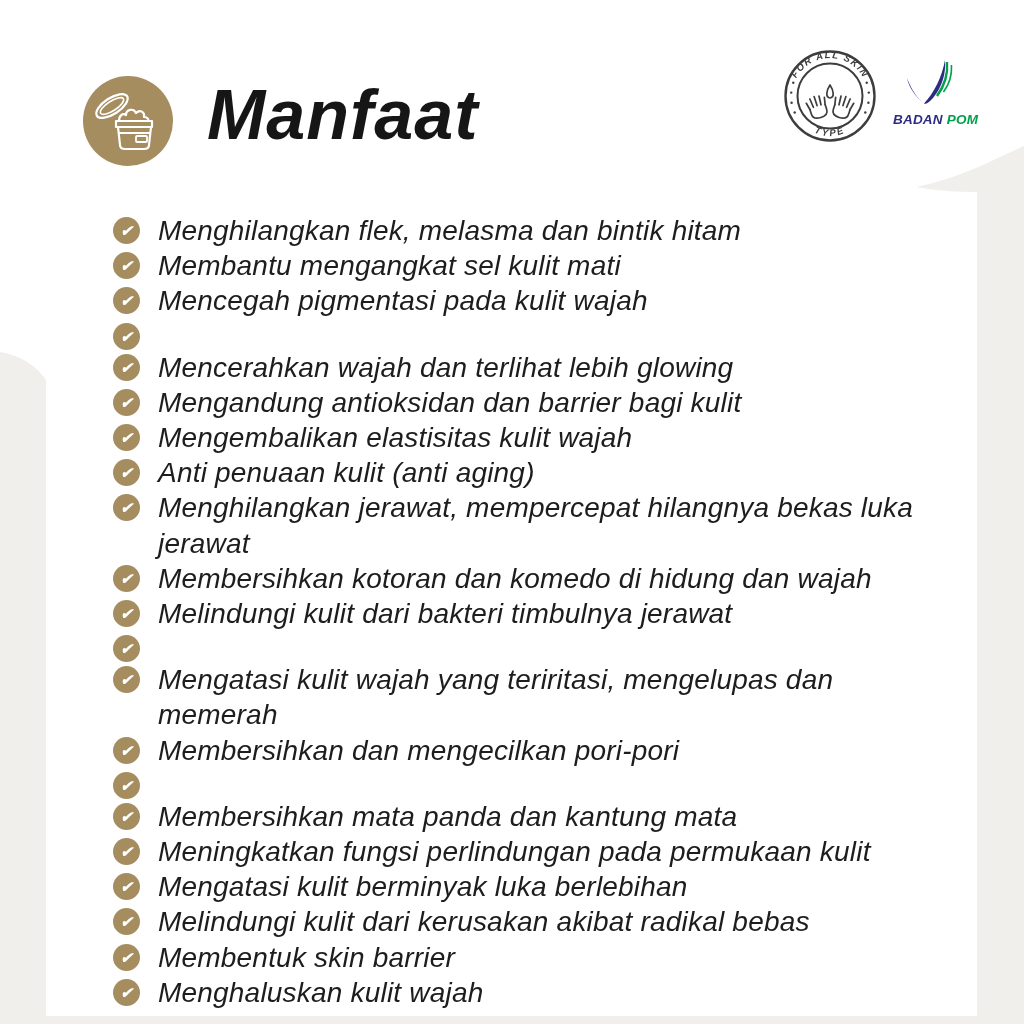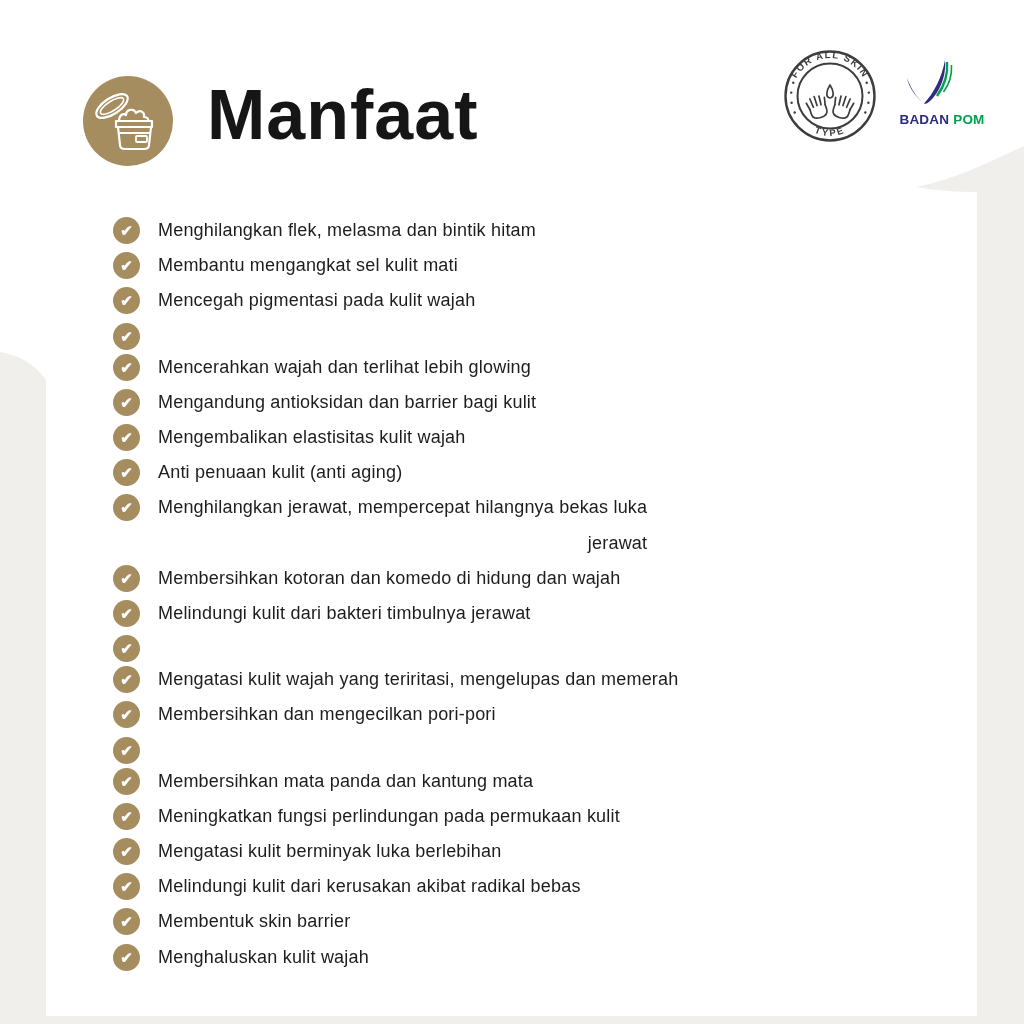--- a/index.html
+++ b/index.html
@@ -1,41 +1,41 @@
 <!DOCTYPE html>
 <html><head>
 <meta charset="utf-8">
 <style>
   html,body{margin:0;padding:0;background:#ffffff;font-family:"Liberation Sans",sans-serif;}
   .canvas{position:relative;width:1024px;height:1024px;background:#ffffff;overflow:hidden;margin:0 auto;}
   .bg-shapes{position:absolute;inset:0;z-index:0;}
-  .content{position:absolute;inset:0;z-index:1;}
+  .content{position:absolute;inset:0;z-index:1;font-style:italic;}
 
   
   .jar-badge{position:absolute;left:82px;top:75px;width:92px;height:92px;}
   .page-title{position:absolute;left:207px;top:80px;margin:0;font-size:70px;font-weight:800;
       letter-spacing:1px;color:#161616;line-height:1.0;}
 
   
   .stamp{position:absolute;left:782px;top:48px;width:96px;height:96px;}
   .bpom{position:absolute;left:897px;top:56px;width:90px;height:80px;}
   .bpom-swoosh{position:absolute;left:2px;top:0;width:62px;height:54px;}
-  .bpom-text{position:absolute;left:-4px;top:56px;width:98px;text-align:center;
+  .bpom-text{position:absolute;left:-4px;top:56px;width:98px;
       font-size:13.5px;font-weight:bold;letter-spacing:.2px;white-space:nowrap;}
   .bpom-word1{color:#2e2b82;}
   .bpom-word2{color:#00a14b;margin-left:4px;}
 
   
   .benefits{position:absolute;left:112px;top:213px;width:832px;margin:0;padding:0;list-style:none;}
   .benefit{display:flex;align-items:flex-start;}
   .check{flex:none;width:27px;height:27px;margin:4px 18px 0 1px;border-radius:50%;
       background:#a58d5f;color:#ffffff;display:flex;align-items:center;justify-content:center;
       font-size:15px;font-weight:bold;line-height:1;}
-  .benefit-text{font-size:18px;line-height:35.2px;color:#1d1d1d;letter-spacing:.2px;
-      white-space:pre-line;text-align:right;}
+  .benefit-text{font-size:28px;line-height:35.2px;color:#1d1d1d;letter-spacing:.2px;
+      white-space:pre-line;}
 </style>
 </head>
 <body>
 
 <div class="canvas">
 
   <svg class="bg-shapes" viewBox="0 0 1024 1024" width="1024" height="1024" aria-hidden="true">
     <path d="M0,352 Q30,357 46,380 L46,1024 L0,1024 Z" fill="#f1efec"></path>
     <path d="M1024,146 C992,160 958,179 916,187 C938,191 958,192 977,192 L977,1024 L1024,1024 Z" fill="#f1efec"></path>
     <rect x="0" y="1016" width="1024" height="8" fill="#f1efec"></rect>

